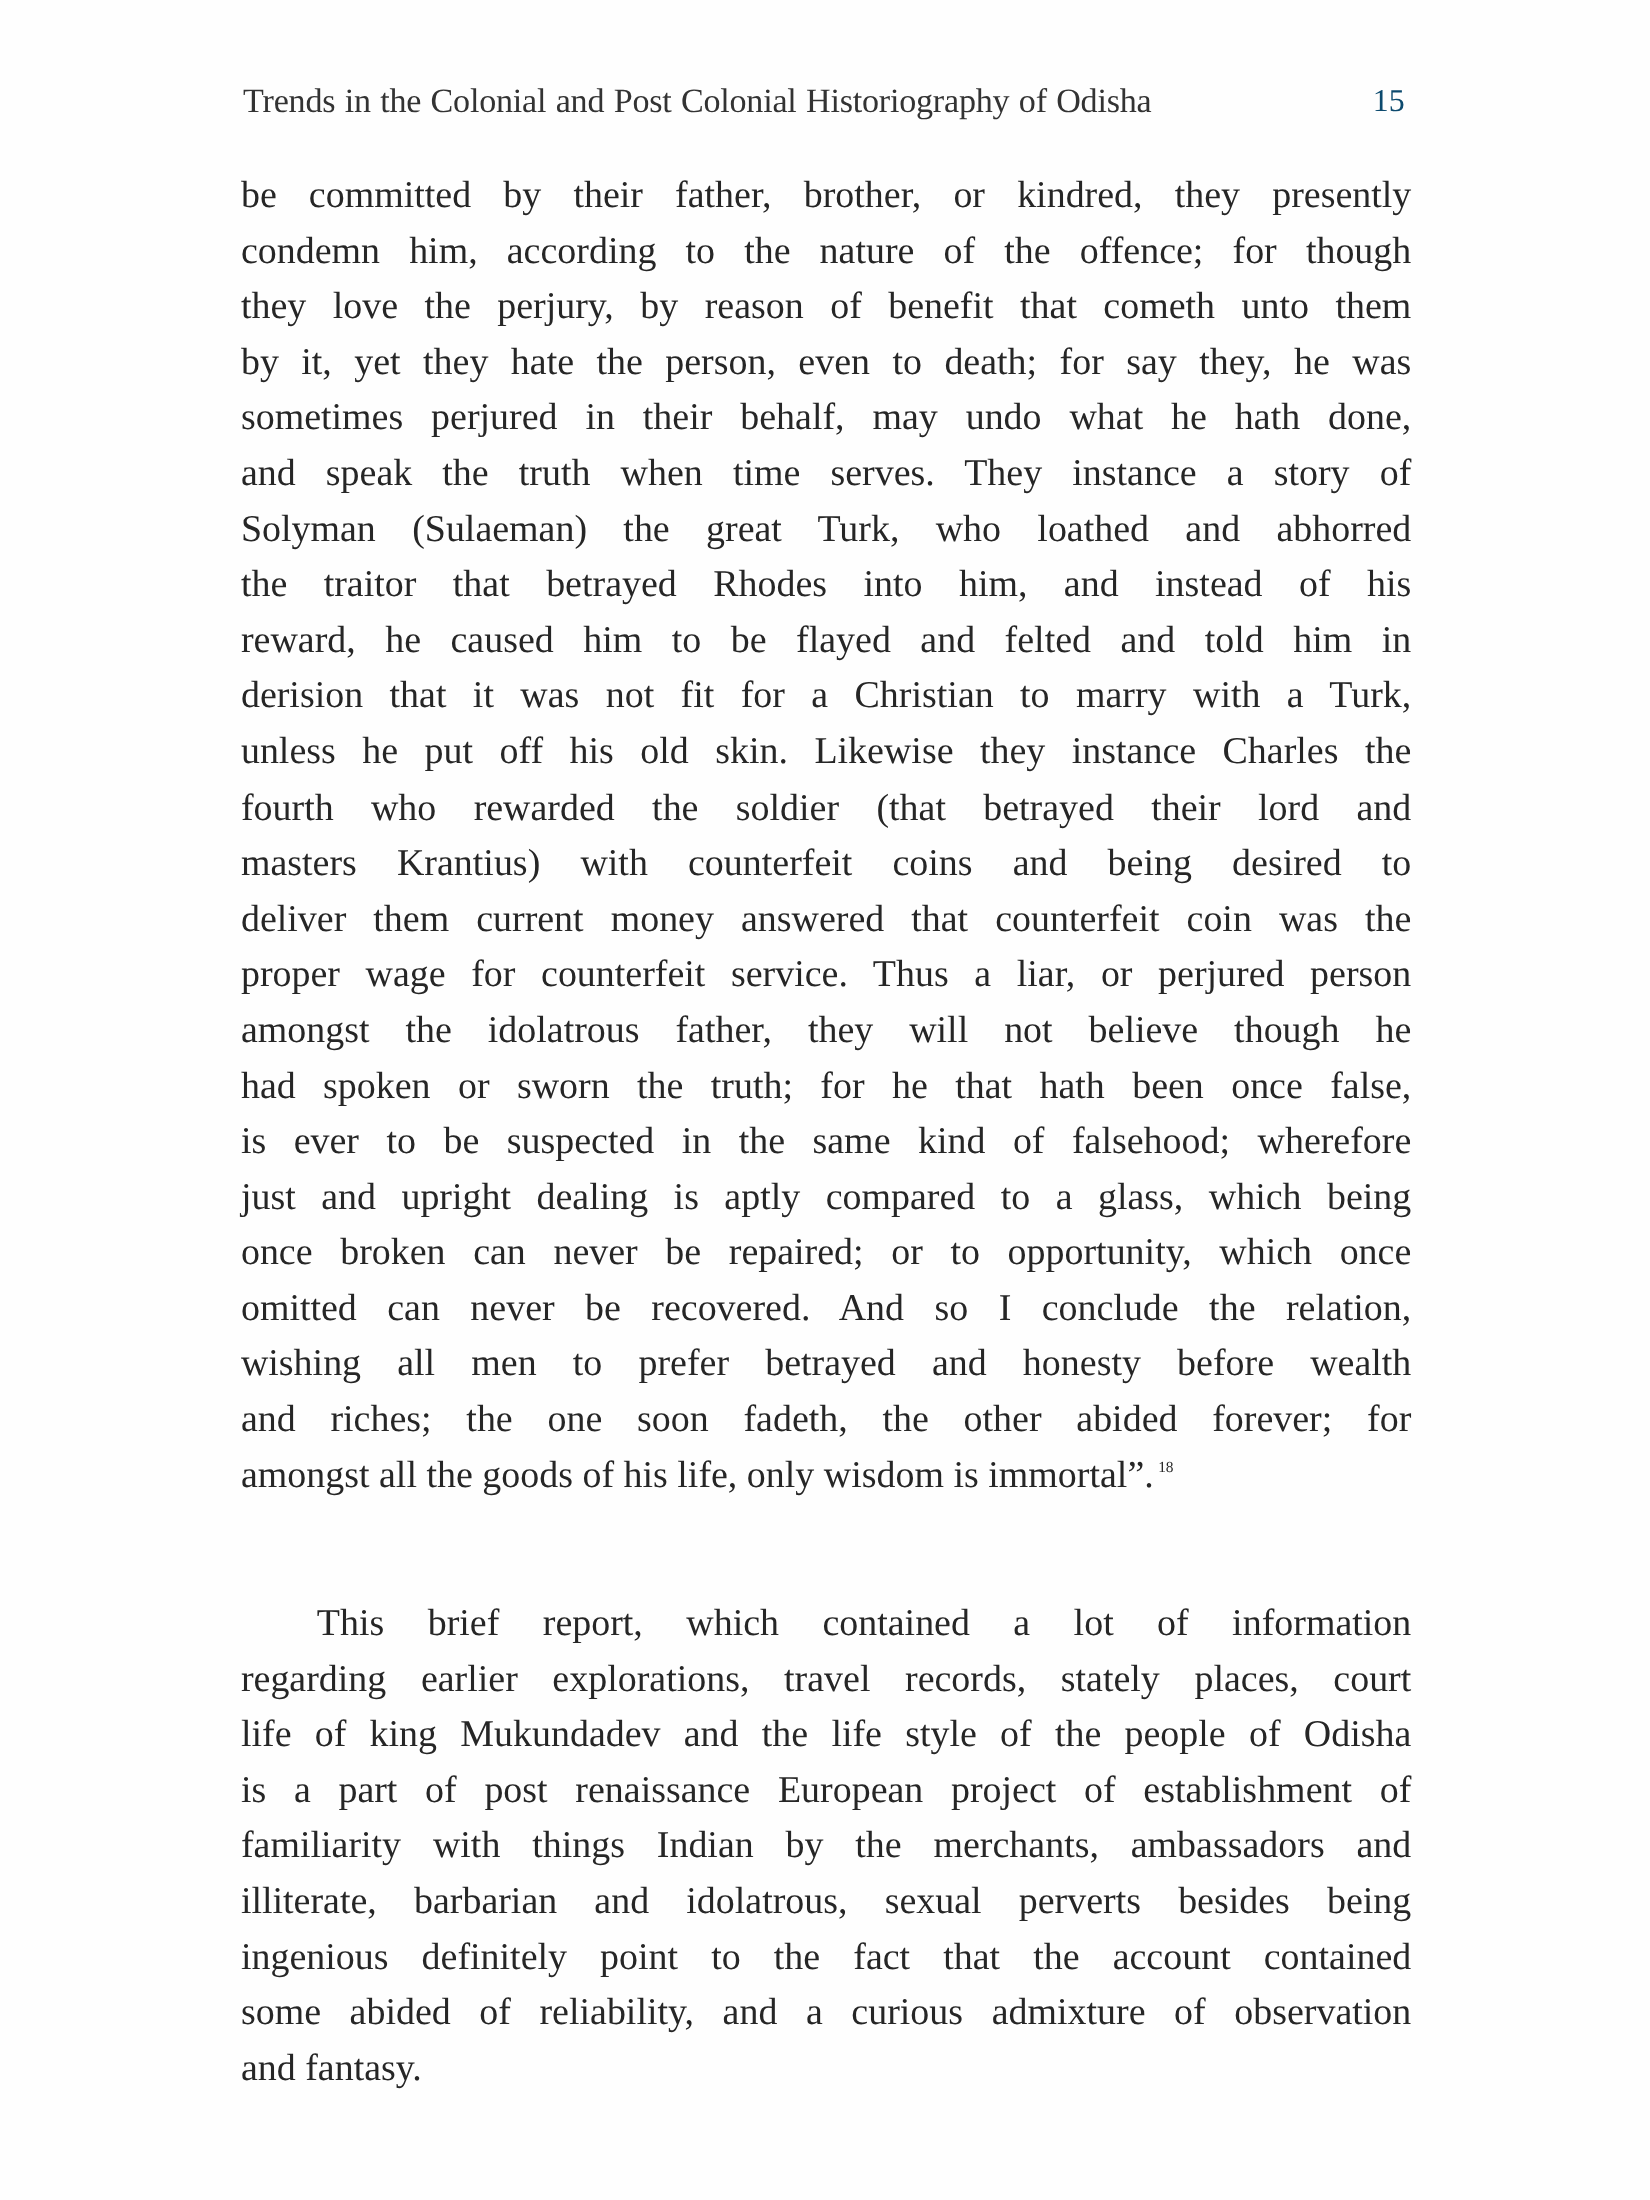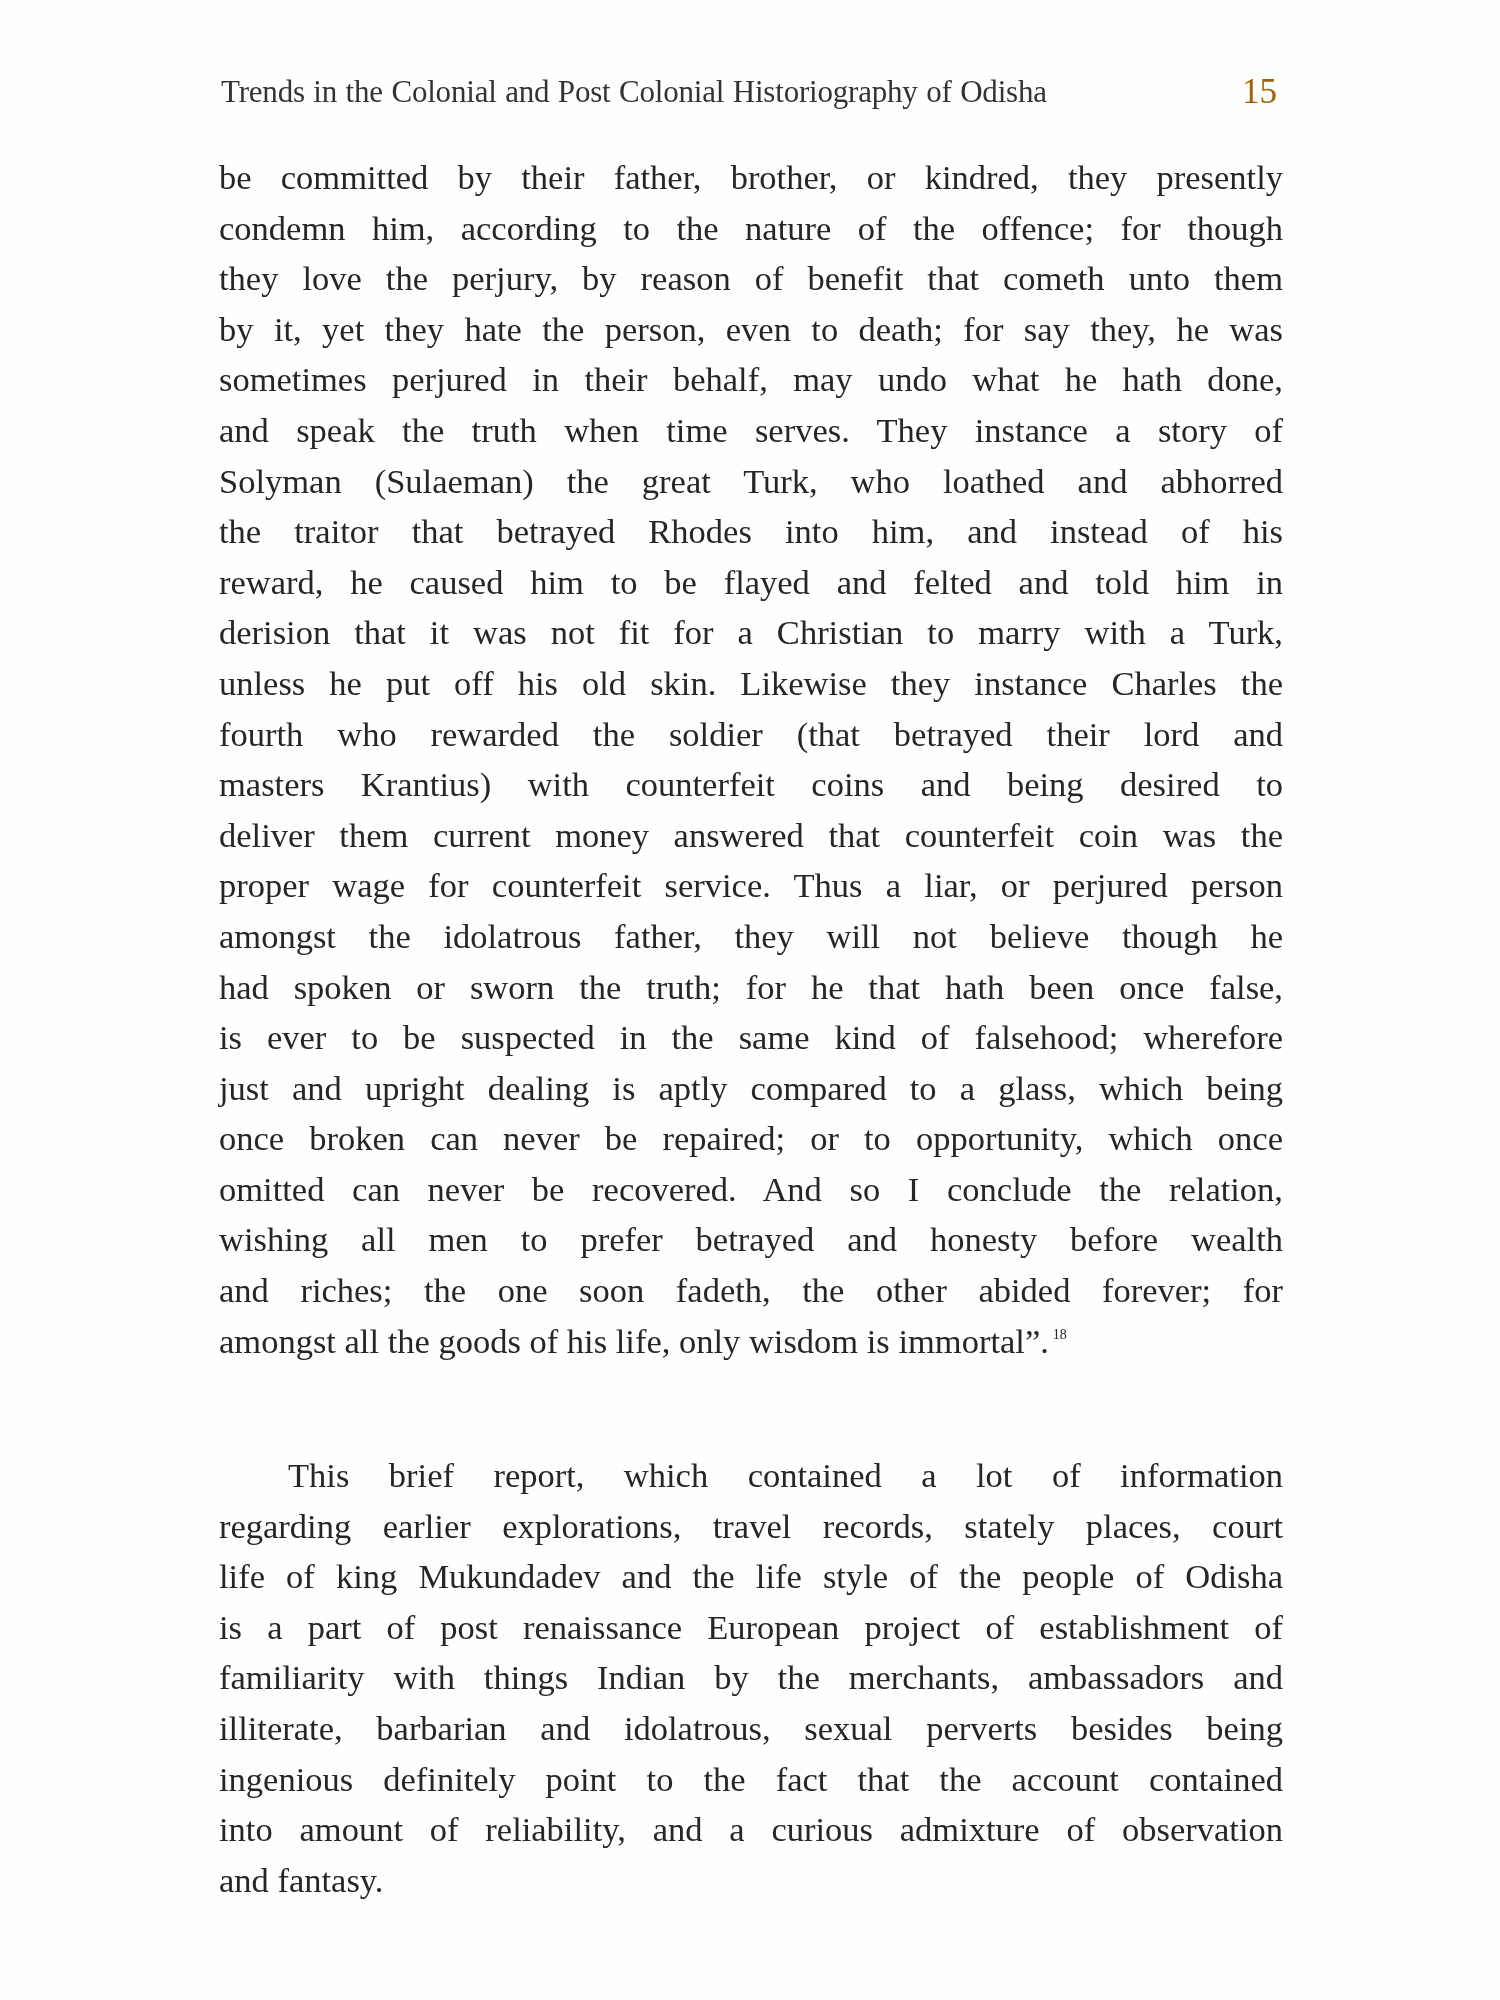--- a/index.html
+++ b/index.html
@@ -13,21 +13,21 @@
   }
   .running-title {
     position: absolute; left: 0; top: 0;
     font-family: "Liberation Serif", "DejaVu Serif", serif;
     font-size: 31px; line-height: 48px; color: #333;
     letter-spacing: -0.2px; word-spacing: 1px;
   }
   .folio {
     position: absolute; right: 0; top: 0;
     font-family: "Liberation Serif", "DejaVu Serif", serif;
-    font-size: 35px; line-height: 48px; color: #a16207;
+    font-size: 29px; line-height: 48px; color: #0c4a6e;
   }
   .body-text {
     position: absolute; left: 219px; width: 1064px;
     font-family: "Liberation Serif", "DejaVu Serif", serif;
     font-size: 34.5px; color: #262626;
   }
   .para1 { top: 140px; margin-top: 12px; }
   .para2 { top: 1450px; }
   .line {
     display: block; height: 50.6px; line-height: 50.6px;
@@ -76,17 +76,17 @@
   </div>
 
   <div class="body-text para2">
     <span class="line indent">This brief report, which contained a lot of information</span>
     <span class="line">regarding earlier explorations, travel records, stately places, court</span>
     <span class="line">life of king Mukundadev and the life style of the people of Odisha</span>
     <span class="line">is a part of post renaissance European project of establishment of</span>
     <span class="line">familiarity with things Indian by the merchants, ambassadors and</span>
     <span class="line">illiterate, barbarian and idolatrous, sexual perverts besides being</span>
     <span class="line">ingenious definitely point to the fact that the account contained</span>
-    <span class="line">into amount of reliability, and a curious admixture of observation</span>
+    <span class="line">some abided of reliability, and a curious admixture of observation</span>
     <span class="line last">and fantasy.</span>
   </div>
 
 </div>
 
 </body></html>

